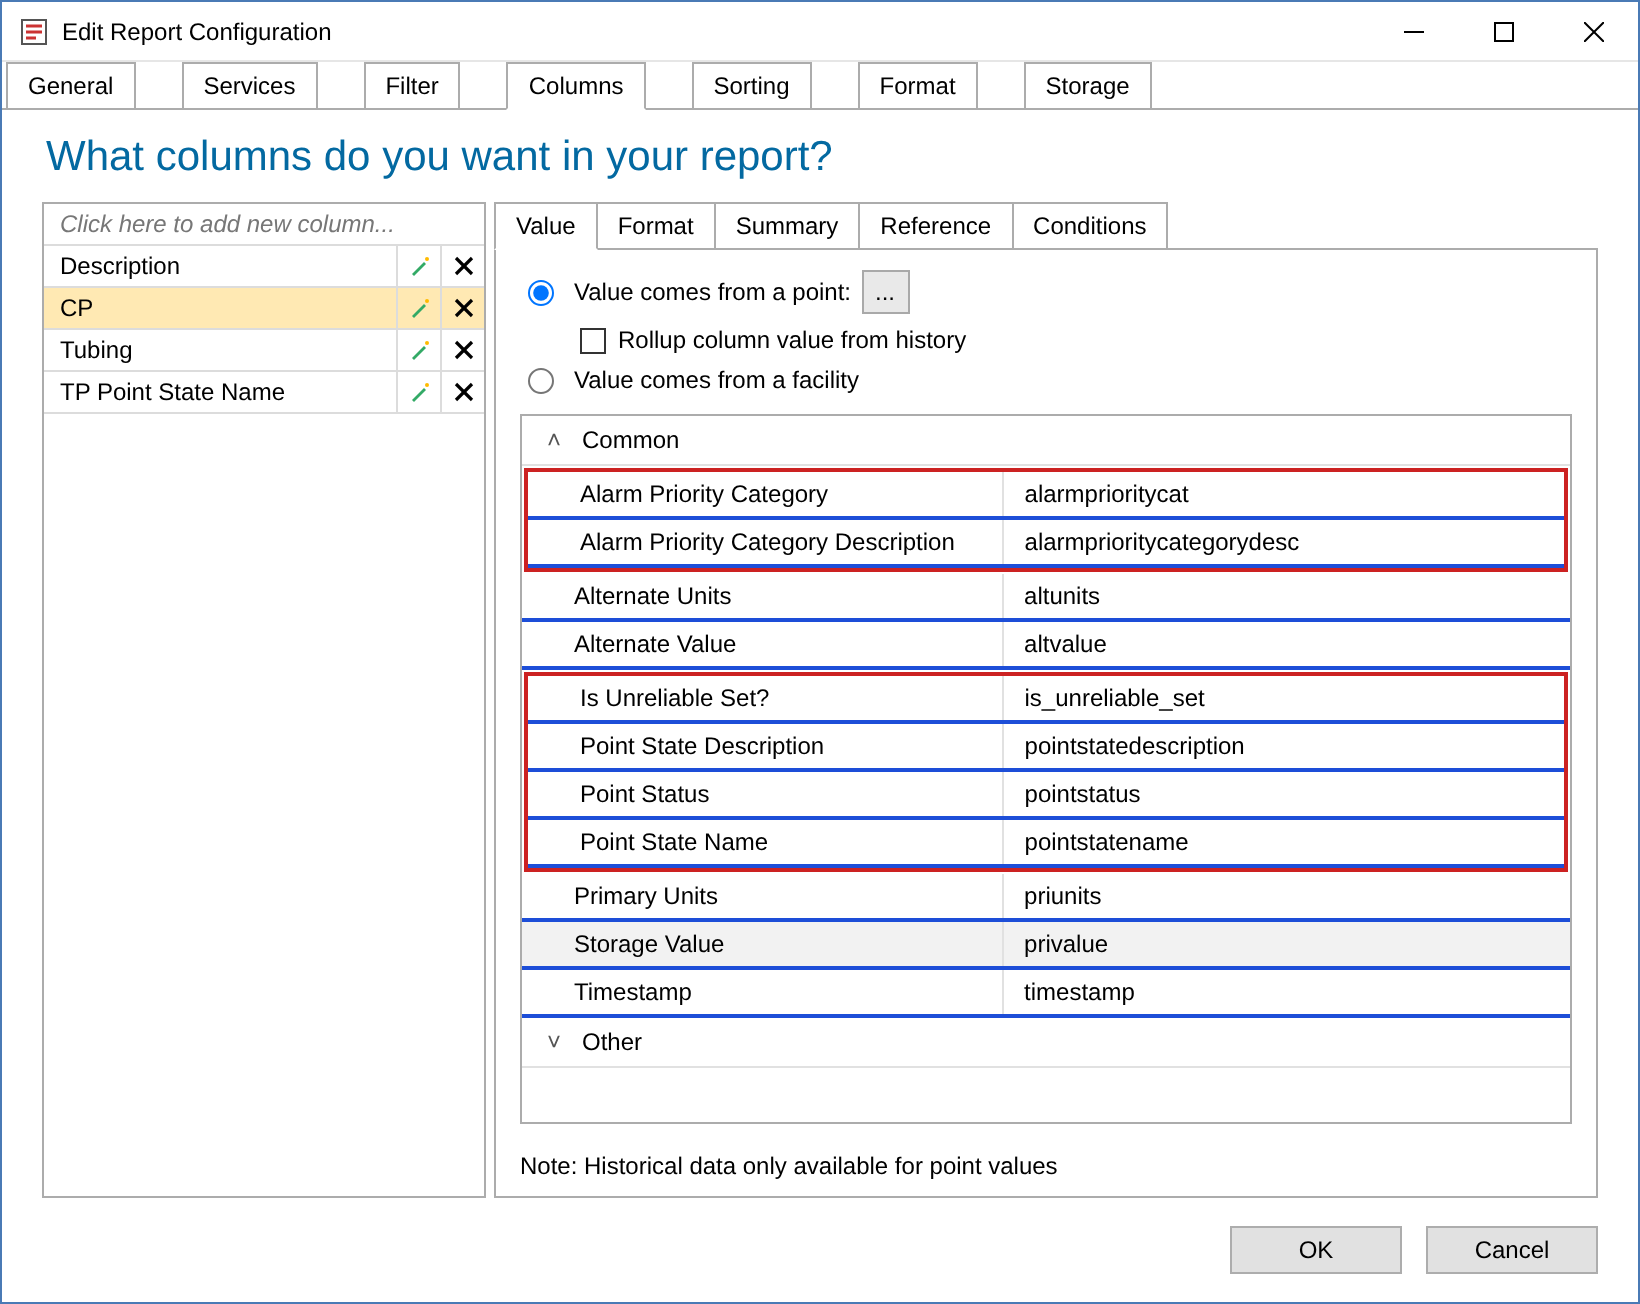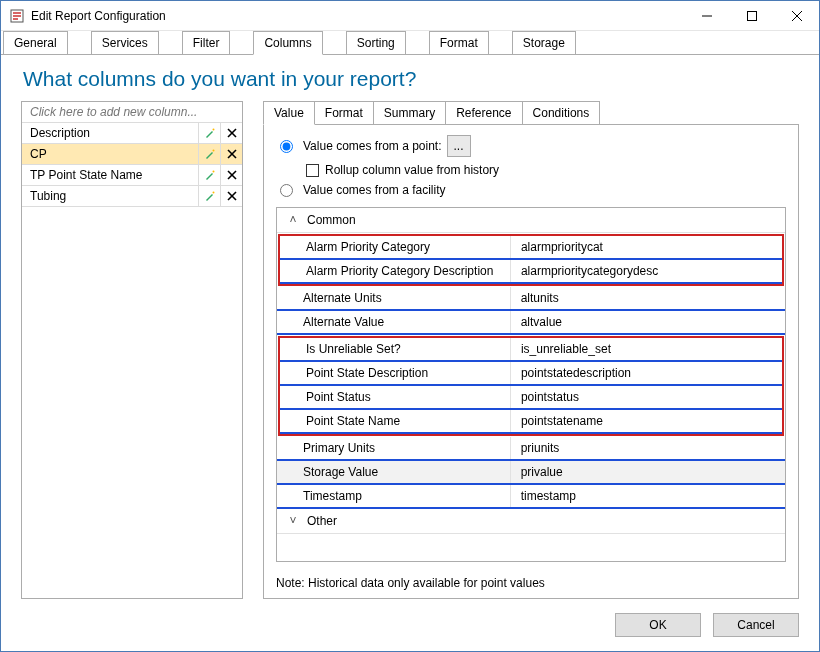--- a/index.html
+++ b/index.html
@@ -8,21 +8,21 @@
   .titlebar { height: 30px; display: flex; align-items: center; padding: 0 0 0 8px; border-bottom: 1px solid #e6e6e6; }
   .titlebar .icon { width: 16px; height: 16px; margin-right: 6px; display: inline-flex; align-items: center; justify-content: center; }
   .titlebar .title { flex: 1; }
   .titlebar .winbtns { display: flex; }
   .titlebar .winbtn { width: 45px; height: 30px; display: flex; align-items: center; justify-content: center; }
   .tabstrip { display: flex; border-bottom: 1px solid #acacac; padding-left: 2px; background: #fff; gap: 24px; }
   .tabstrip .tab { padding: 4px 10px; border: 1px solid #acacac; border-bottom: none; margin-right: -1px; background: #fff; position: relative; cursor: default; }
   .tabstrip .tab.active { background: #fff; z-index: 2; border-bottom: 1px solid #fff; margin-bottom: -1px; }
   .tabstrip .tab:not(.active) { background: #fff; }
   .heading { font-size: 21px; font-weight: 400; color: #0369a1; padding: 12px 22px 10px 22px; }
-  .body { flex: 1; display: flex; padding: 0 20px 0 20px; gap: 20px; overflow: hidden; }
+  .body { flex: 1; display: flex; padding: 0 20px 0 20px; gap: 4px; overflow: hidden; }
   .left-panel { width: 222px; border: 1px solid #acacac; display: flex; flex-direction: column; }
   .col-header { padding: 3px 8px; color: #777; font-style: italic; border-bottom: 1px solid #dcdcdc; }
   .col-row { display: flex; align-items: stretch; border-bottom: 1px solid #dcdcdc; }
   .col-row .name { flex: 1; padding: 3px 8px; display: flex; align-items: center; }
   .col-row .mini { width: 22px; border-left: 1px solid #dcdcdc; display: flex; align-items: center; justify-content: center; }
   .col-row.selected .name { background: #ffe9b3; }
   .col-row.selected .mini { background: #ffe9b3; }
   .mini svg, .mini span { pointer-events: none; }
   .right-panel { flex: 1; display: flex; flex-direction: column; }
   .subtabs { display: flex; }
@@ -121,36 +121,36 @@
               </svg>
             </div>
             <div class="mini">
               <svg width="10" height="10">
                 <line x1="1" y1="1" x2="9" y2="9" stroke="#000" stroke-width="1.6"></line>
                 <line x1="9" y1="1" x2="1" y2="9" stroke="#000" stroke-width="1.6"></line>
               </svg>
             </div>
           </div>
           <div class="col-row">
+            <div class="name">Tubing</div>
+            <div class="mini">
+              <svg width="12" height="12" viewBox="0 0 12 12">
+                <path d="M2 10 L8 4 L9 5 L3 11 Z" fill="#3a6"></path>
+                <circle cx="9.5" cy="2.5" r="1" fill="#fb0"></circle>
+              </svg>
+            </div>
+            <div class="mini">
+              <svg width="10" height="10">
+                <line x1="1" y1="1" x2="9" y2="9" stroke="#000" stroke-width="1.6"></line>
+                <line x1="9" y1="1" x2="1" y2="9" stroke="#000" stroke-width="1.6"></line>
+              </svg>
+            </div>
+          </div>
+          <div class="col-row">
             <div class="name">TP Point State Name</div>
-            <div class="mini">
-              <svg width="12" height="12" viewBox="0 0 12 12">
-                <path d="M2 10 L8 4 L9 5 L3 11 Z" fill="#3a6"></path>
-                <circle cx="9.5" cy="2.5" r="1" fill="#fb0"></circle>
-              </svg>
-            </div>
-            <div class="mini">
-              <svg width="10" height="10">
-                <line x1="1" y1="1" x2="9" y2="9" stroke="#000" stroke-width="1.6"></line>
-                <line x1="9" y1="1" x2="1" y2="9" stroke="#000" stroke-width="1.6"></line>
-              </svg>
-            </div>
-          </div>
-          <div class="col-row">
-            <div class="name">Tubing</div>
             <div class="mini">
               <svg width="12" height="12" viewBox="0 0 12 12">
                 <path d="M2 10 L8 4 L9 5 L3 11 Z" fill="#3a6"></path>
                 <circle cx="9.5" cy="2.5" r="1" fill="#fb0"></circle>
               </svg>
             </div>
             <div class="mini">
               <svg width="10" height="10">
                 <line x1="1" y1="1" x2="9" y2="9" stroke="#000" stroke-width="1.6"></line>
                 <line x1="9" y1="1" x2="1" y2="9" stroke="#000" stroke-width="1.6"></line>

